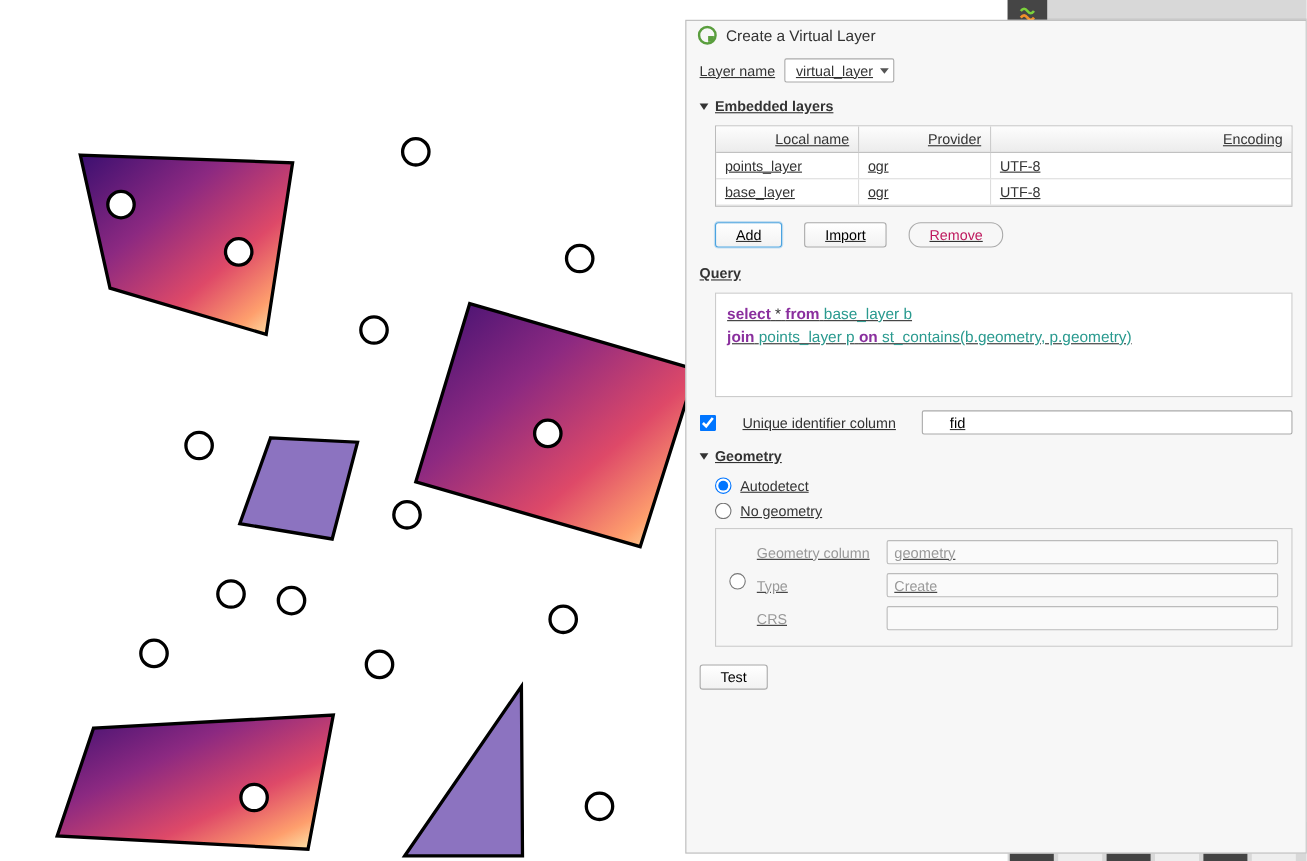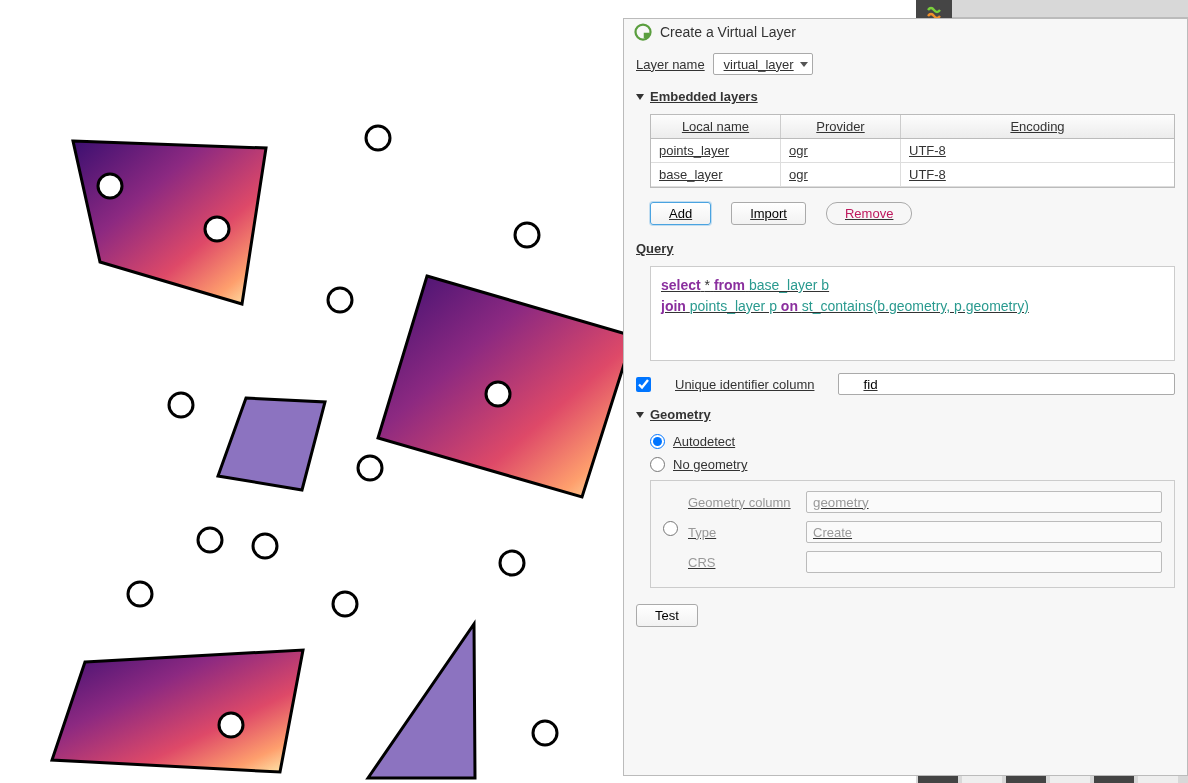--- a/index.html
+++ b/index.html
@@ -98,21 +98,21 @@
   }
   .table .thead {
     display: flex;
     background: linear-gradient(#fdfdfd, #ececec);
     border-bottom: 1px solid #bbb;
   }
   .table .th, .table .td {
     padding: 4px 8px;
   }
   .table .th {
-    text-align: center;
+    text-align: right;
     border-right: 1px solid #ccc;
   }
   .table .th:last-child { border-right: none; }
   .col-local { width: 130px; }
   .col-provider { width: 120px; }
   .col-encoding { flex: 1; }
   .table .trow {
     display: flex;
     border-bottom: 1px solid #ddd;
   }

